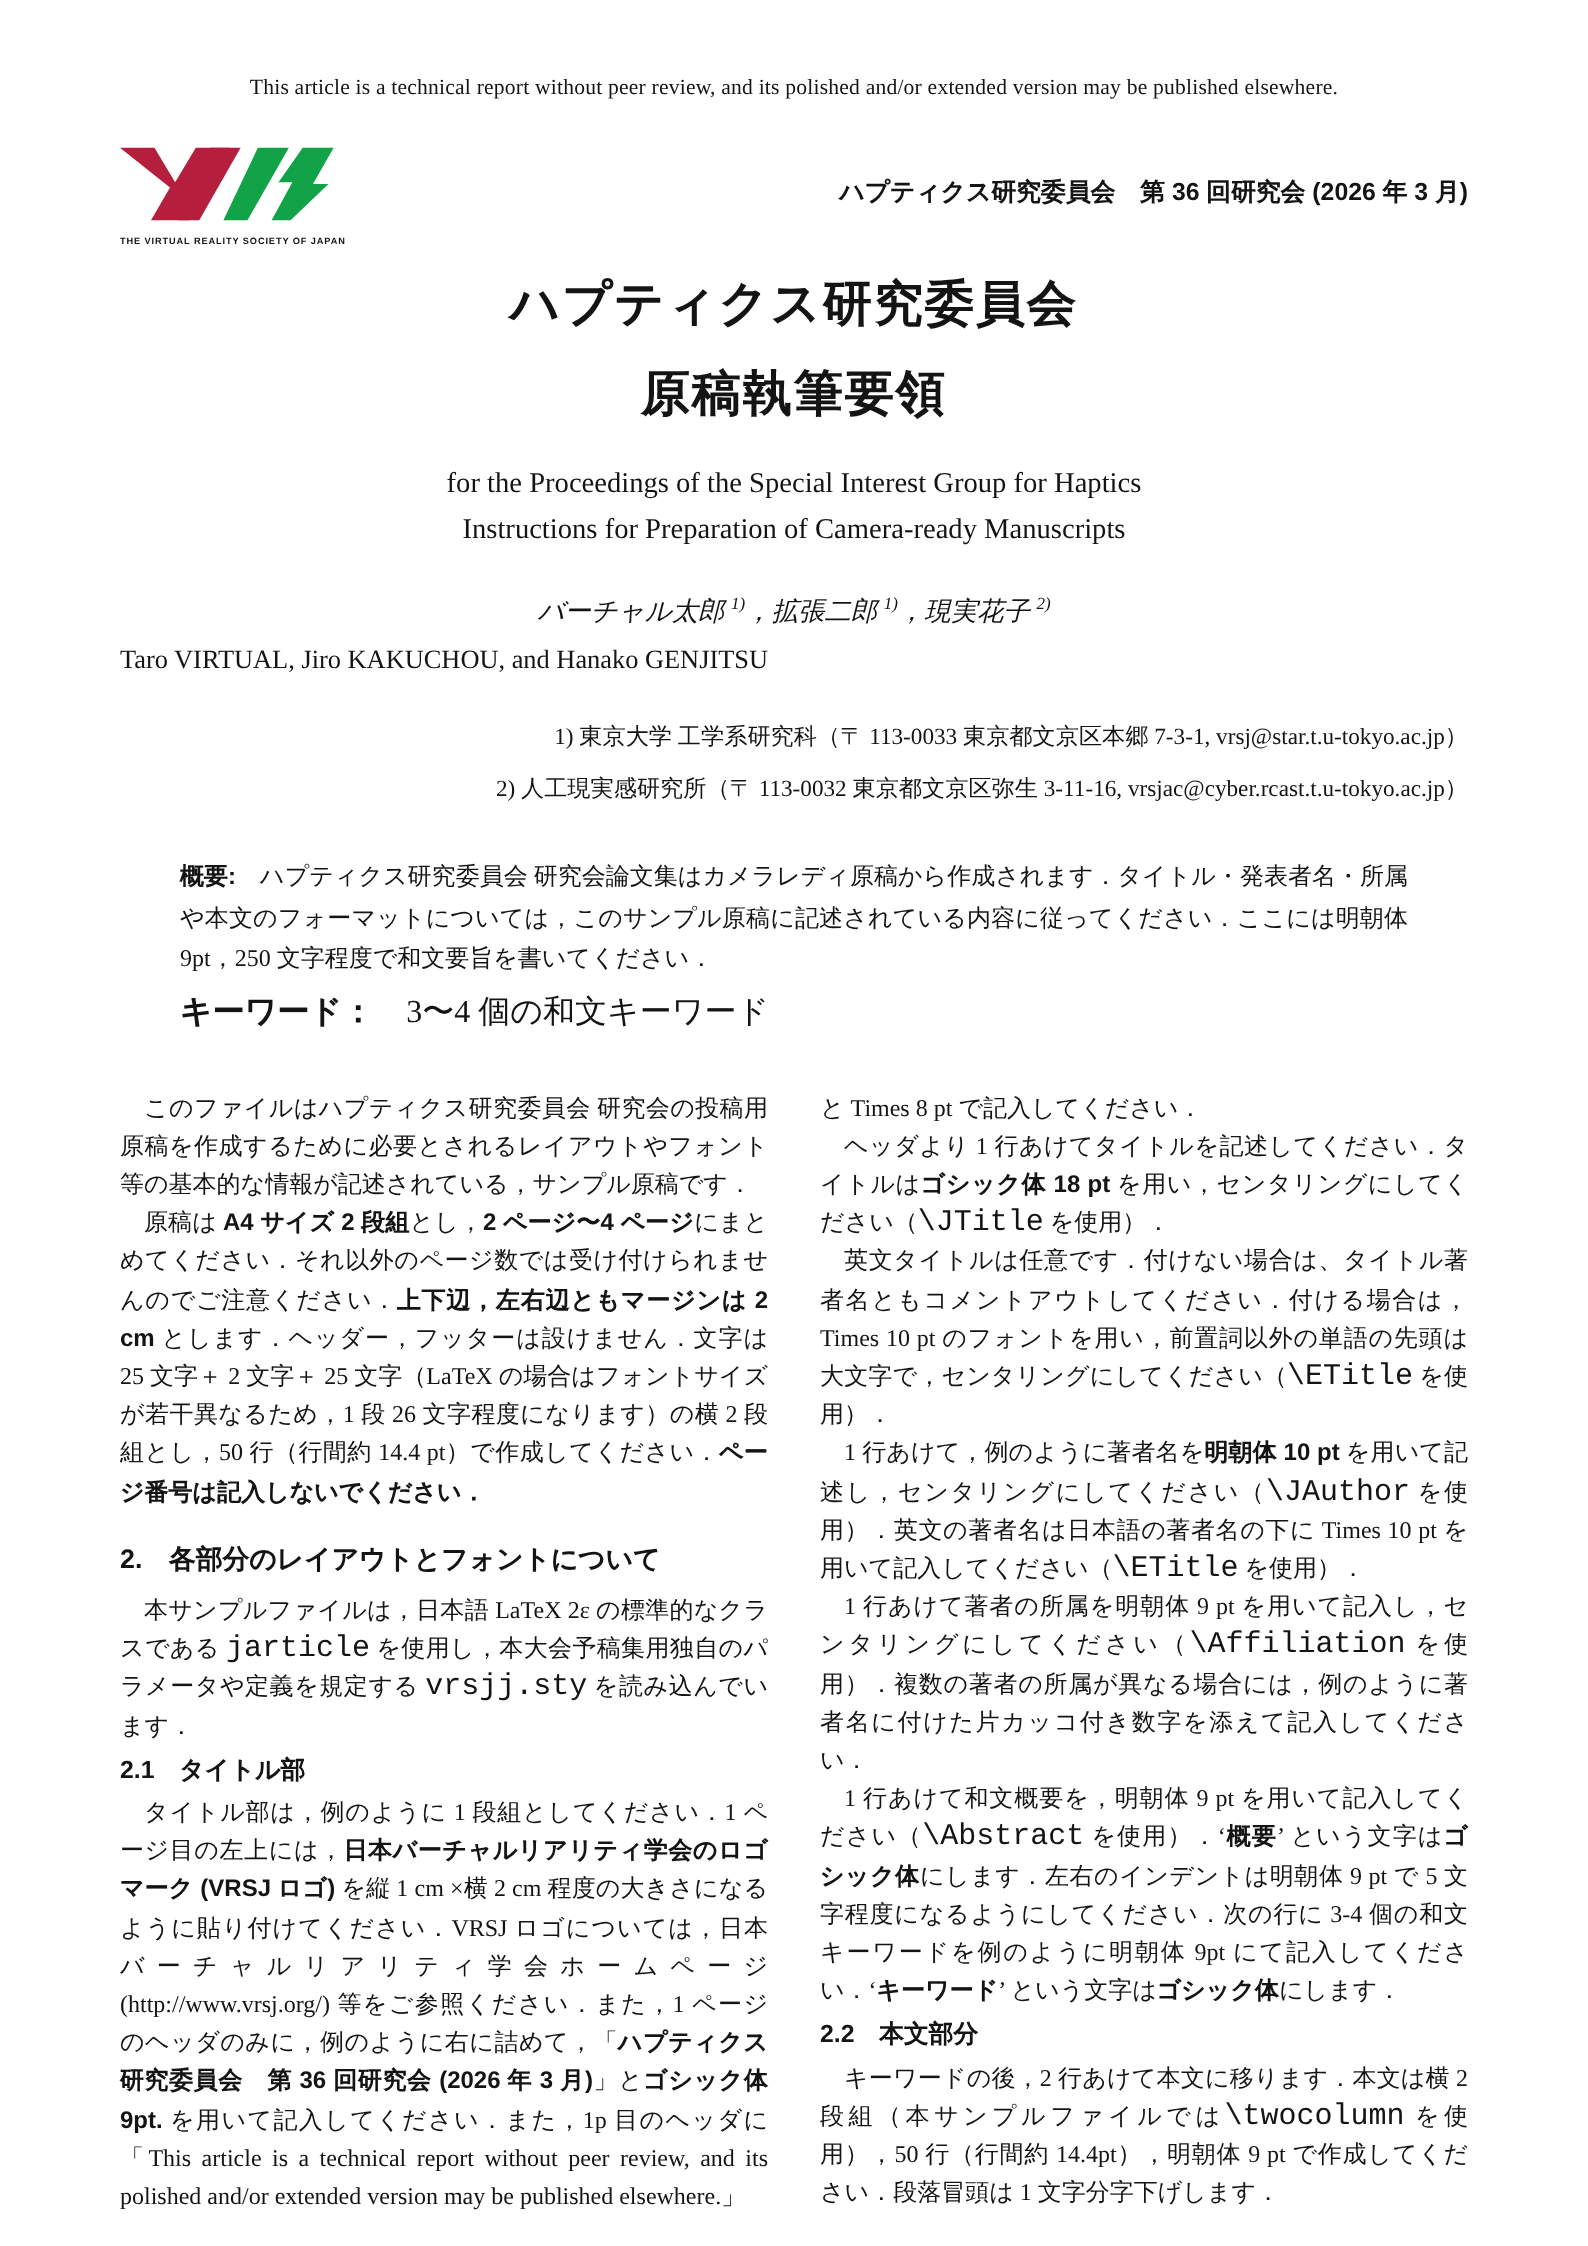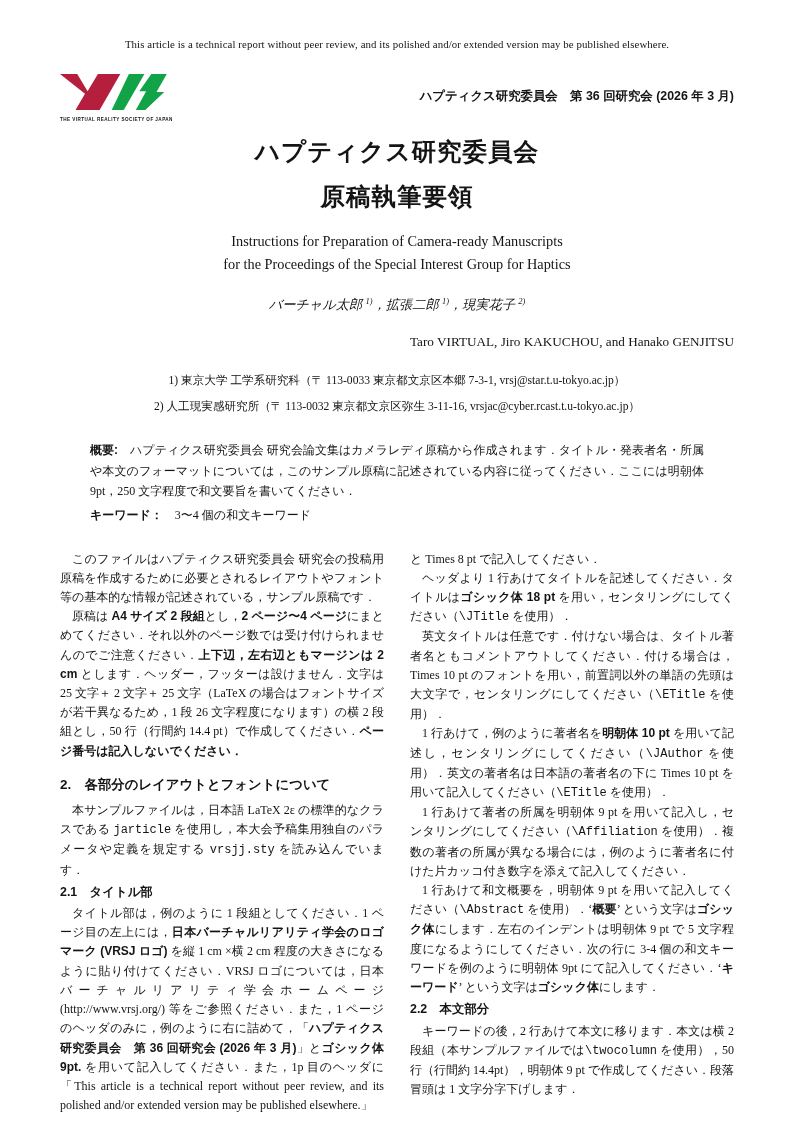--- a/index.html
+++ b/index.html
@@ -50,29 +50,29 @@
     margin-top: 8px;
     letter-spacing: 1px;
   }
   .title-en {
     text-align: center;
     font-size: 14.3px;
     line-height: 1.62;
     margin-top: 10px;
   }
   .authors-jp { text-align: center; font-size: 13.2px; margin-top: 20px; font-style: italic; }
-  .authors-en { text-align: right; font-size: 13.2px; margin-top: 20px; }
-  .affils { text-align: center; font-size: 11.6px; line-height: 2.25; margin-top: 18px; }
+  .authors-en { text-align: left; font-size: 13.2px; margin-top: 7px; }
+  .affils { text-align: right; font-size: 11.6px; line-height: 2.25; margin-top: 18px; }
   .abstract-wrap { margin: 20px 30px 0 30px; }
   .abstract-body {
     font-size: 12px;
     line-height: 1.72;
     text-align: justify;
   }
-  .keywords-line { font-size: 12px; line-height: 1.72; margin-top: 3px; }
+  .keywords-line { font-size: 16px; line-height: 1.72; margin-top: 3px; }
   .columns { display: flex; gap: 26px; margin-top: 24px; }
   .col {
     width: 327px;
     font-size: 12px;
     line-height: 19.2px;
     text-align: justify;
   }
   .blk-h1, .blk-h2 {
     font-family: "Liberation Sans", sans-serif;
     font-weight: bold;
@@ -89,21 +89,21 @@
     margin: 3px 0 2px 0;
   }
   .blk-p { text-indent: 1em; }
   .blk-pc { text-indent: 0; }
   .run.b {
     font-family: "Liberation Sans", sans-serif;
     font-weight: bold;
   }
   .run.tt {
     font-family: "Liberation Mono", monospace;
-    font-size: 12px;
+    font-size: 15px;
   }
   sup.run { font-size: 8.5px; line-height: 0; }
   .abstract-body .run.b, .keywords-line .run.b {
     font-family: "Liberation Sans", sans-serif;
     font-weight: bold;
   }
 </style>
 </head>
 <body>
 
@@ -123,22 +123,22 @@
     </div>
     <div class="meeting">ハプティクス研究委員会　第 36 回研究会 (2026 年 3 月)</div>
   </div>
 
   <div class="title-jp">
     <div>ハプティクス研究委員会</div>
     <div>原稿執筆要領</div>
   </div>
 
   <div class="title-en">
+    <div>for the Proceedings of the Special Interest Group for Haptics</div>
     <div>Instructions for Preparation of Camera-ready Manuscripts</div>
-    <div>for the Proceedings of the Special Interest Group for Haptics</div>
   </div>
 
   <div class="authors-jp"><span class="run">バーチャル太郎 </span><sup class="run">1)</sup><span class="run">，拡張二郎 </span><sup class="run">1)</sup><span class="run">，現実花子 </span><sup class="run">2)</sup></div>
   <div class="authors-en">Taro VIRTUAL, Jiro KAKUCHOU, and Hanako GENJITSU</div>
 
   <div class="affils">
     <div>1) 東京大学 工学系研究科（〒 113-0033 東京都文京区本郷 7-3-1, vrsj@star.t.u-tokyo.ac.jp）</div>
     <div>2) 人工現実感研究所（〒 113-0032 東京都文京区弥生 3-11-16, vrsjac@cyber.rcast.t.u-tokyo.ac.jp）</div>
   </div>
 

